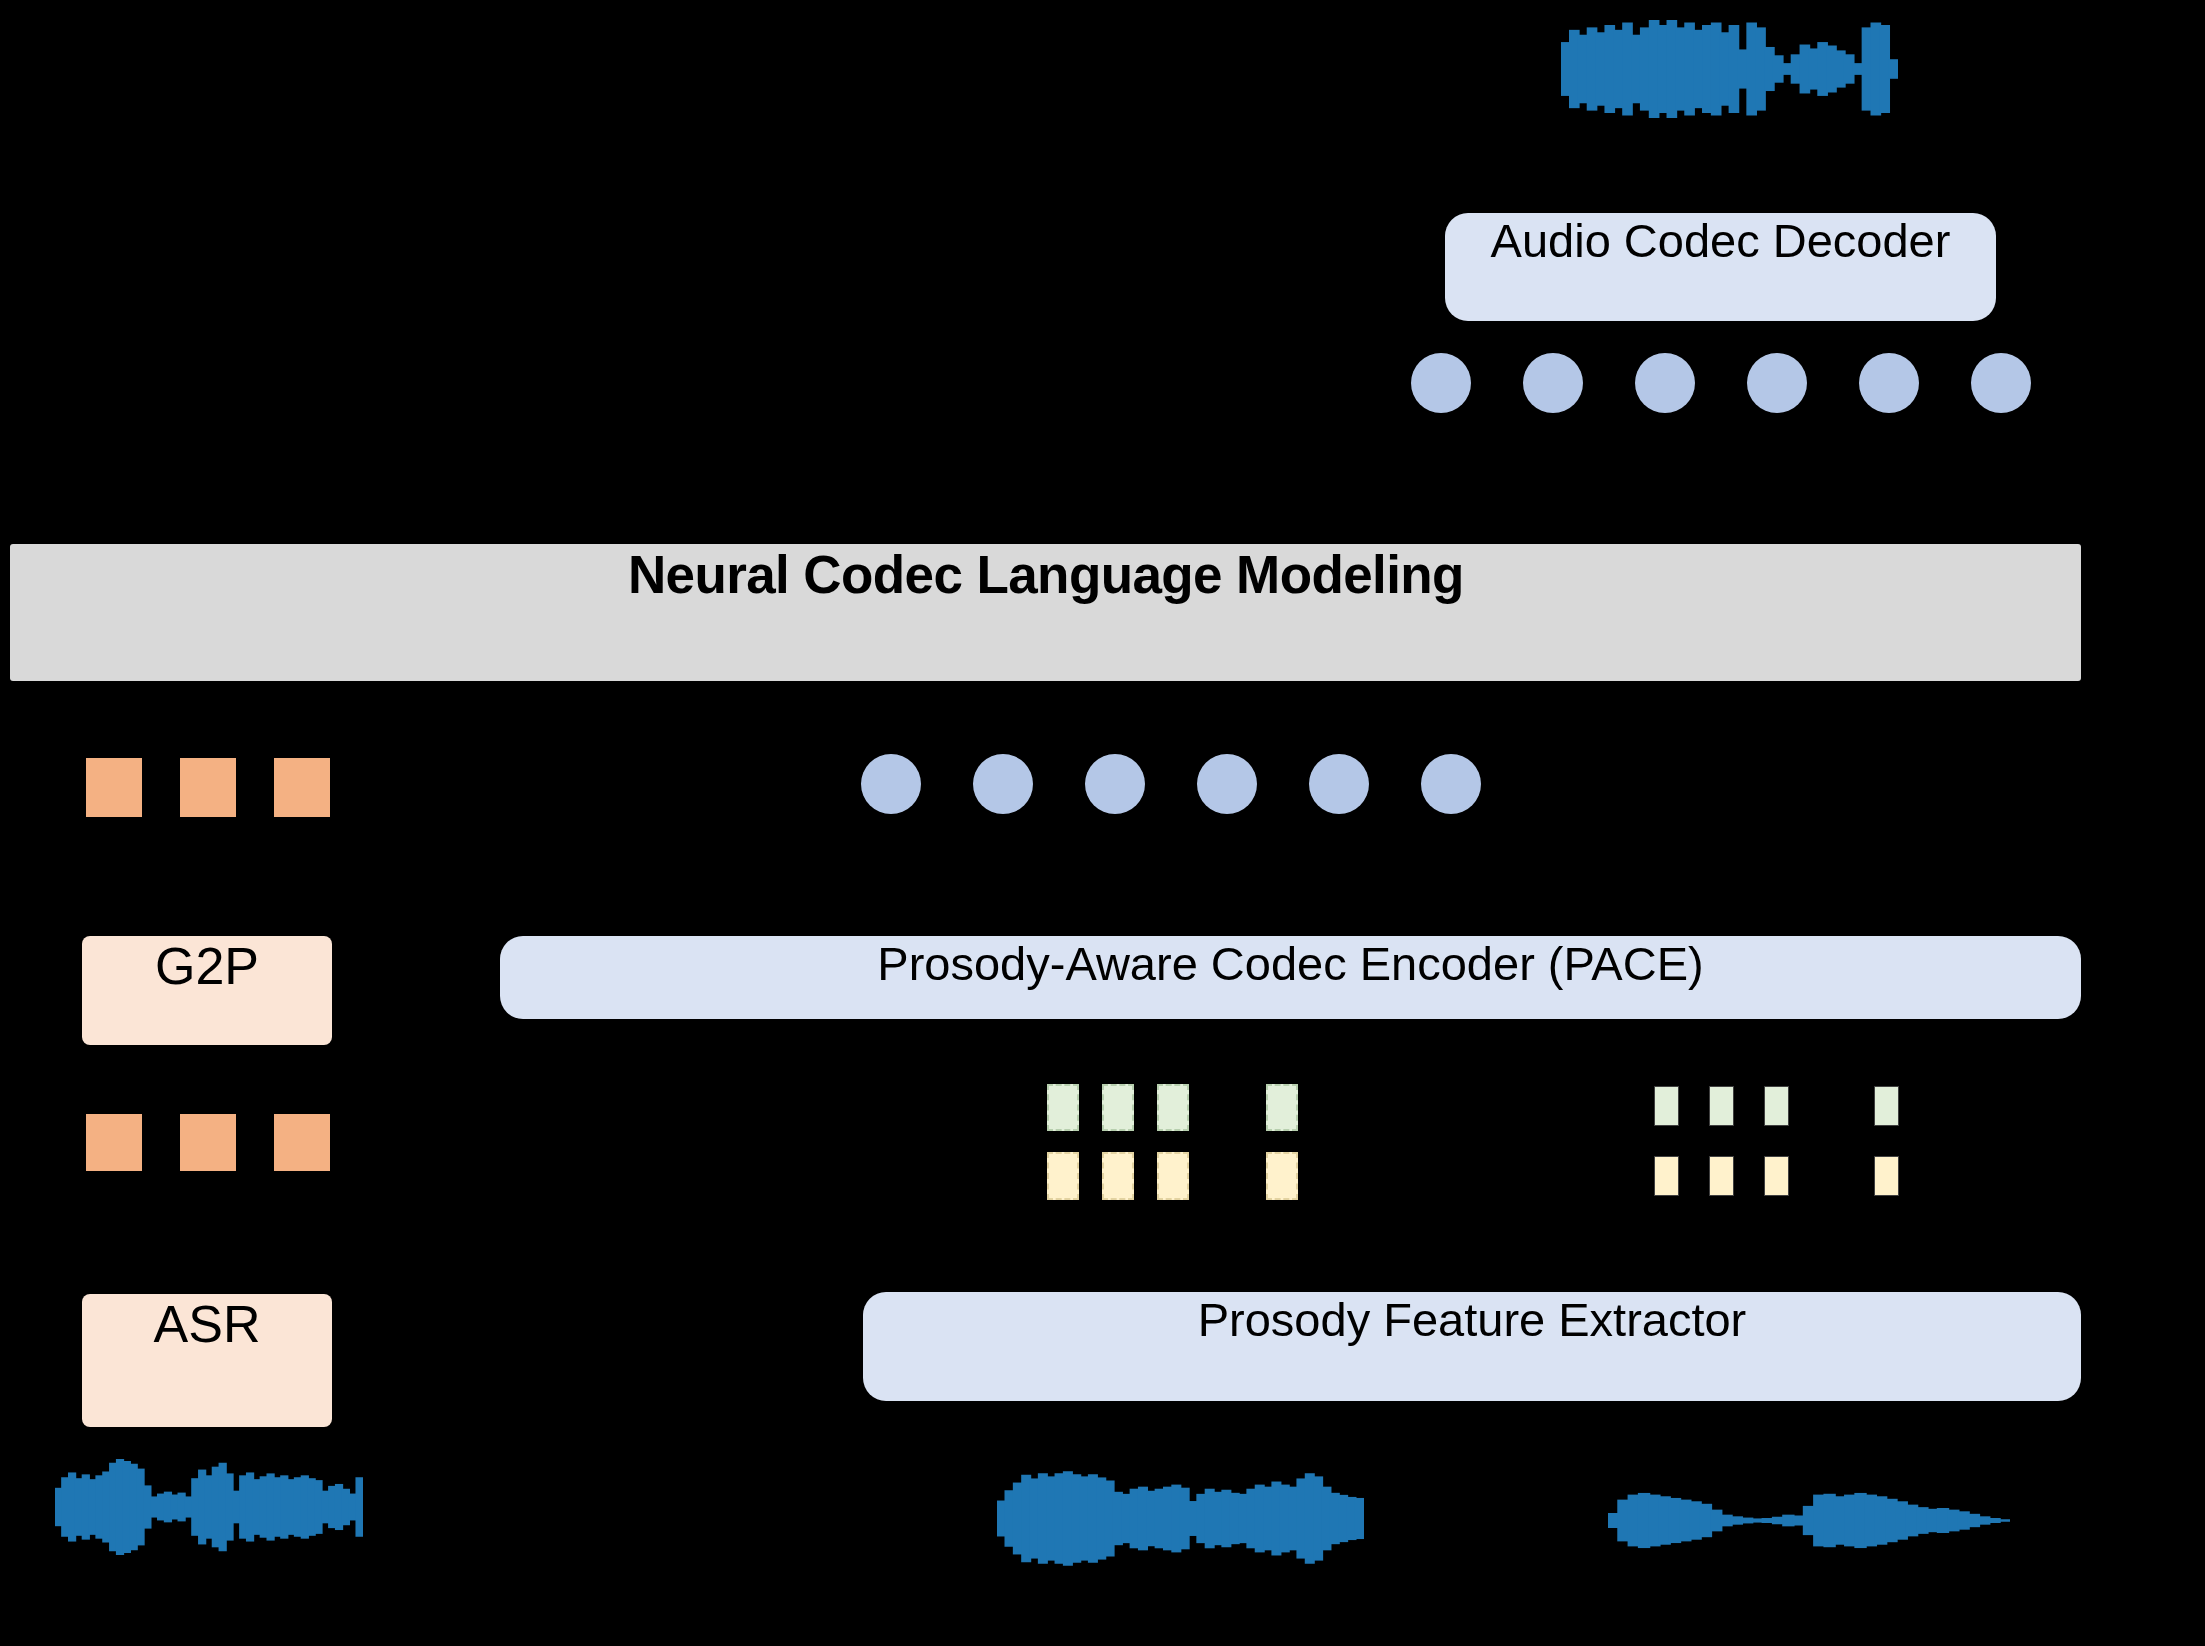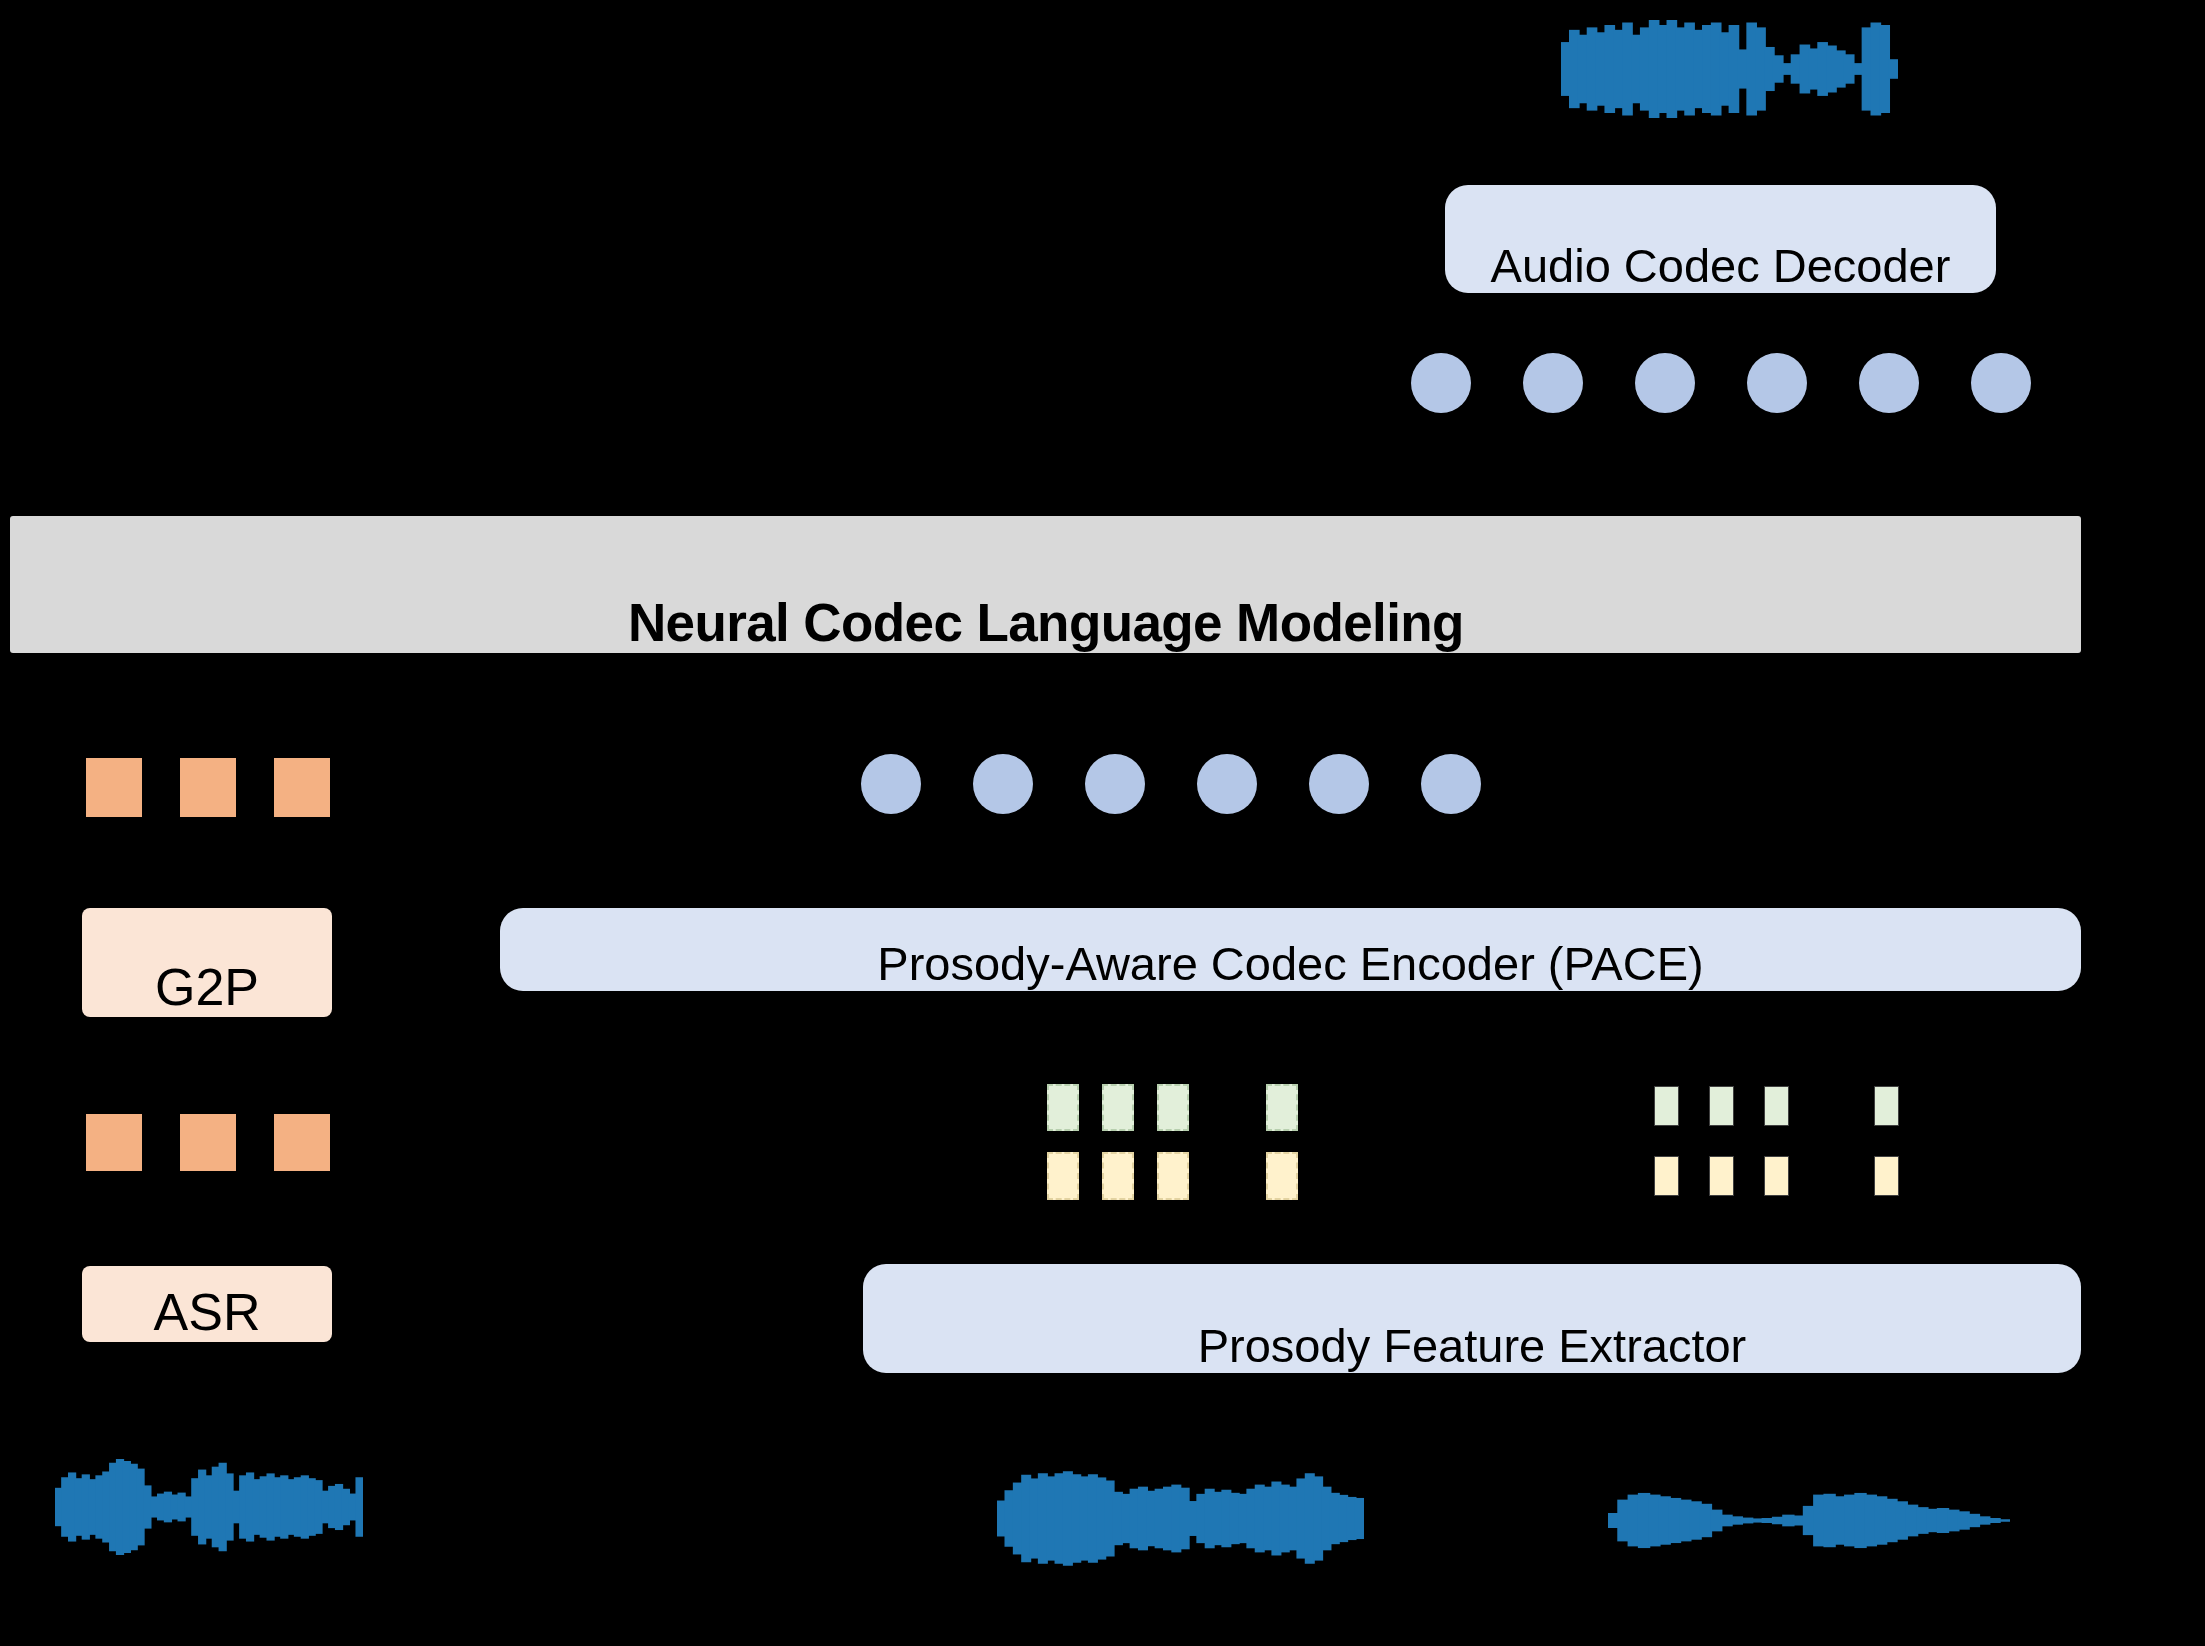--- a/index.html
+++ b/index.html
@@ -1,19 +1,19 @@
 <!DOCTYPE html>
 <html style="--bg: #000000; --text: #000000; --box-gray: #d9d9d9; --box-blue: #dae3f3; --box-peach: #fbe5d6; --token-orange: #f4b183; --token-blue: #b4c7e7; --token-green: #e2efda; --token-green-border: #b7cfae; --token-yellow: #fff2cc; --token-yellow-border: #e3d3a1; --solid-border: #404040; --waveform: #1f77b4;font-size:10.4px"><head>
 <meta charset="utf-8">
 <style>
   html,body{margin:0;padding:0;background:#000;}
   .stage{position:relative;width:2205px;height:1647px;background:var(--bg,#000);
          font-family:"Liberation Sans","DejaVu Sans",sans-serif;overflow:hidden;}
-  .box{position:absolute;display:flex;align-items:flex-end;justify-content:center;
-       color:var(--text,#000);box-sizing:border-box;}
+  .box{position:absolute;display:flex;align-items:flex-start;justify-content:center;
+       color:var(--text,#000);box-sizing:border-box;margin-top:28px;}
   .box-blue{background:var(--box-blue);border-radius:23px;}
   .box-gray{background:var(--box-gray);border-radius:3px;}
   .box-peach{background:var(--box-peach);border-radius:8px;}
   .lbl{white-space:nowrap;}
   .fs72{font-size:47px;}
   .fs80{font-size:52px;}
   .nclm-lbl{font-size:53px;font-weight:bold;letter-spacing:-0.6px;}
   .row{position:absolute;display:flex;}
   .circle{width:60px;height:60px;border-radius:50%;background:var(--token-blue);}
   .circ-row{gap:52px;}
@@ -155,21 +155,21 @@
     </div>
     <div class="tok-row solid-row" style="left:0;top:70px">
       <div class="solid-yellow"></div>
       <div class="solid-yellow"></div>
       <div class="solid-yellow"></div>
       <div class="solid-spacer"></div>
       <div class="solid-yellow"></div>
     </div>
   </div>
 
-  <div class="box box-peach" style="left:82px;top:1266px;width:250px;height:76px">
+  <div class="box box-peach" style="left:82px;top:1266px;width:250px;height:133px">
     <span class="lbl fs80">ASR</span>
   </div>
 
   <div class="box box-blue" style="left:863px;top:1264px;width:1218px;height:109px">
     <span class="lbl fs72">Prosody Feature Extractor</span>
   </div>
 
   <svg class="wave" style="left:55px;top:1457px;width:308px;height:100px" viewBox="0 0 100 100" preserveAspectRatio="none">
       <line x1="1.1111111111111112" x2="1.1111111111111112" y1="30.80" y2="69.20" stroke="#1f77b4" stroke-width="2.67"></line>
       <line x1="3.3333333333333335" x2="3.3333333333333335" y1="20.24" y2="79.76" stroke="#1f77b4" stroke-width="2.67"></line>

